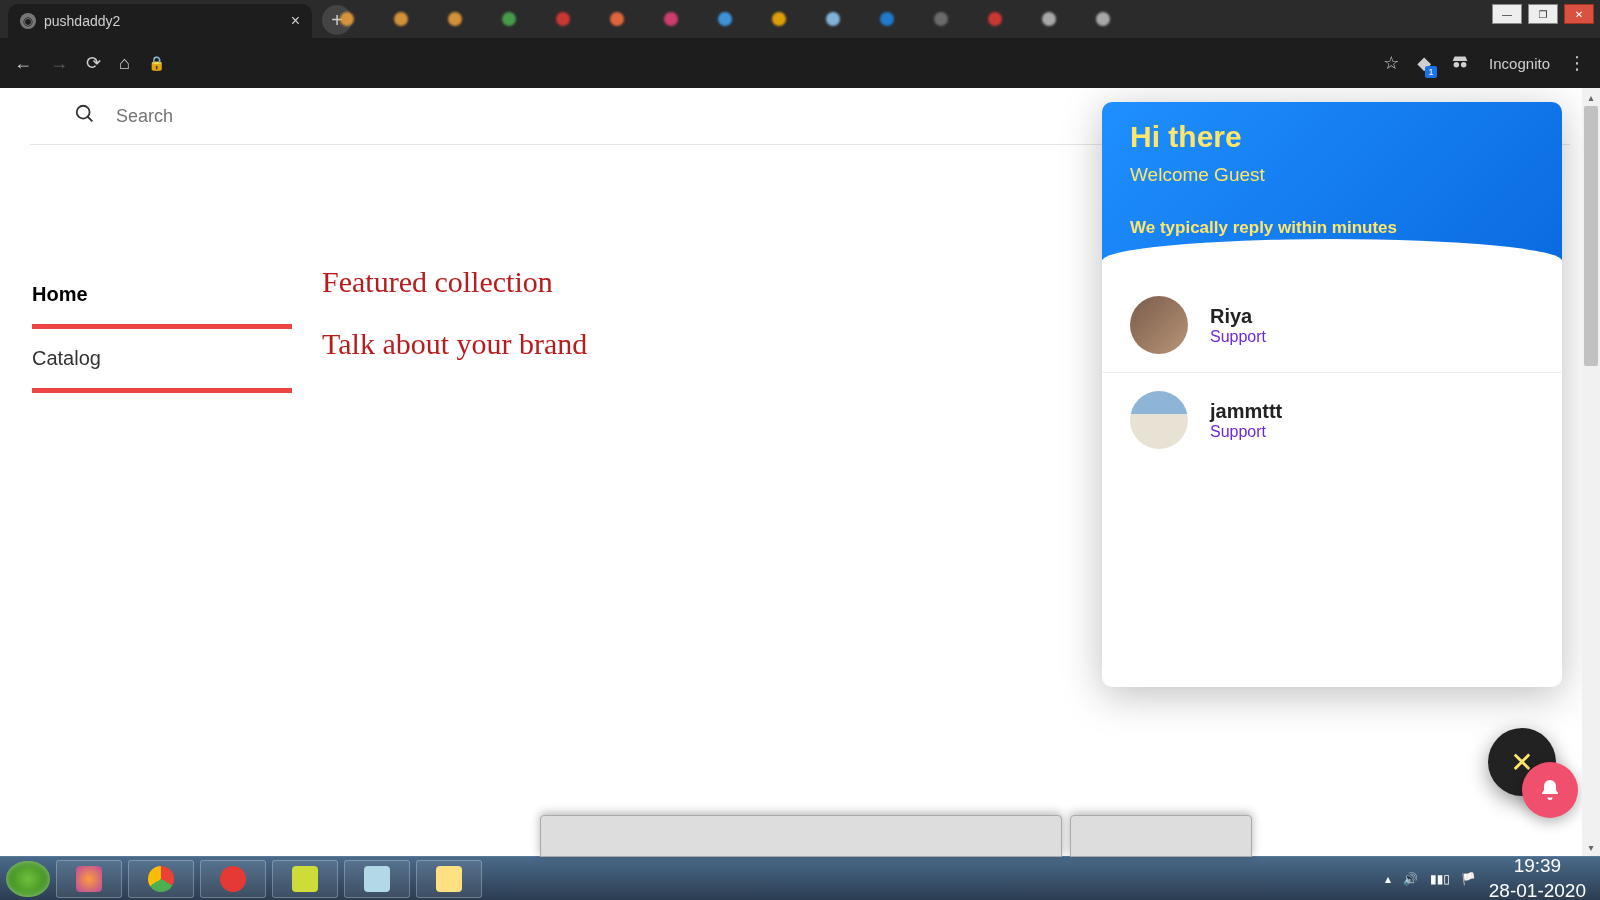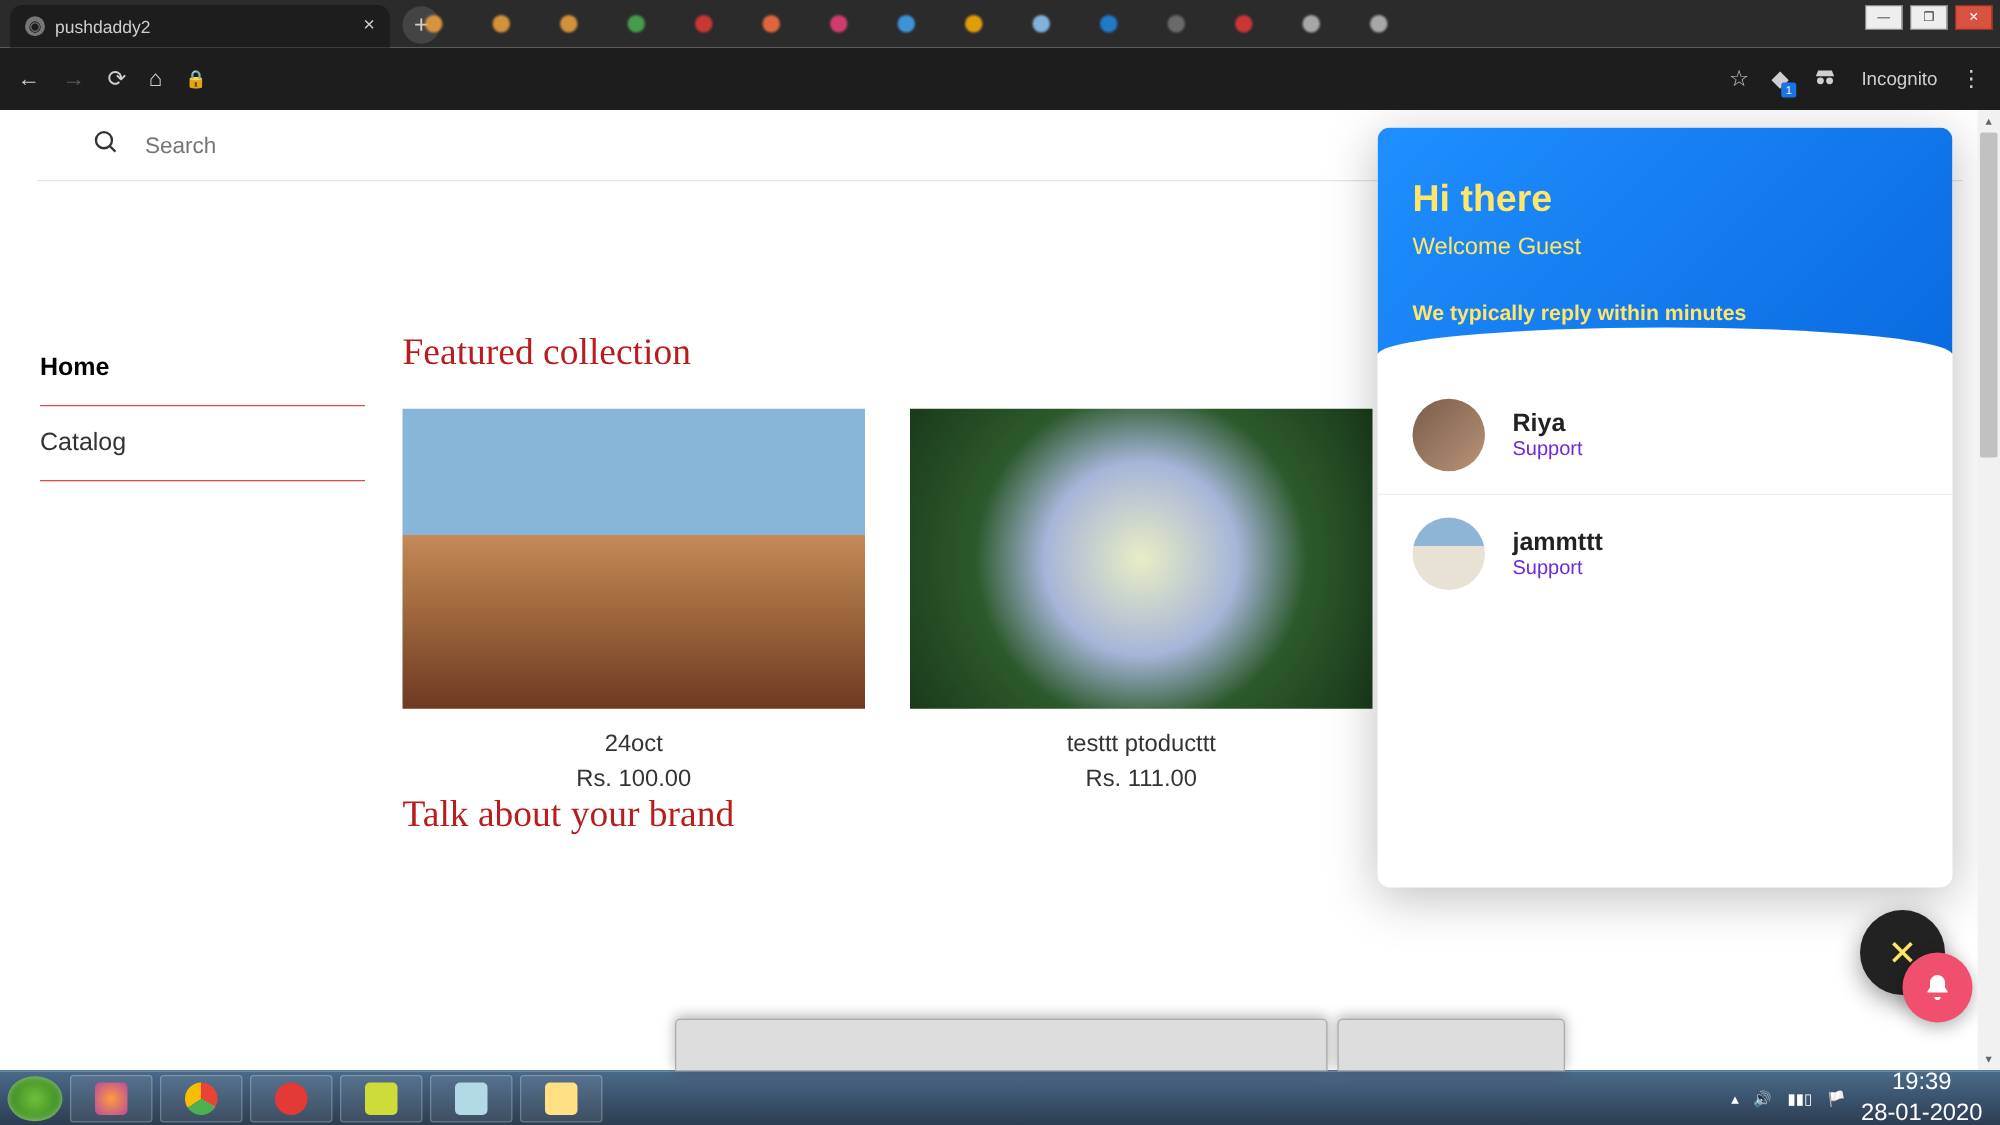--- a/index.html
+++ b/index.html
@@ -21,36 +21,36 @@
   .toolbar .ext-badge{position:relative;}
   .toolbar .ext-badge .b{position:absolute;bottom:-4px;right:-6px;background:#1a73e8;color:#fff;font-size:9px;width:12px;height:12px;border-radius:2px;display:flex;align-items:center;justify-content:center;}
   
   .page{background:#fff;height:calc(900px - 38px - 50px - 44px);position:relative;overflow:hidden;}
   .scrollbar{position:absolute;right:0;top:0;width:18px;height:100%;background:#f1f1f1;}
   .scrollbar .thumb{position:absolute;left:2px;width:14px;background:#c1c1c1;border-radius:2px;}
   .scrollbar .arr{position:absolute;left:0;width:18px;height:18px;display:flex;align-items:center;justify-content:center;font-size:10px;color:#666;}
   .searchbar{height:56px;border-bottom:1px solid #e5e5e5;display:flex;align-items:center;padding:0 0 0 44px;gap:18px;font-size:18px;color:#6b6b6b;margin:0 30px;}
   .content{display:flex;padding:0 0 0 32px;margin-top:120px;}
   .sidenav{width:260px;padding-right:30px;}
-  .sidenav a{display:block;padding:18px 0;border-bottom:1px solid #ef4444;font-size:20px;color:#333;text-decoration:none;}
+  .sidenav a{display:block;padding:18px 0;border-bottom:5px solid #ef4444;font-size:20px;color:#333;text-decoration:none;}
   .sidenav a.active{font-weight:600;color:#000;}
   .main{flex:1;}
   .main h2{font-family:Georgia,'Times New Roman',serif;font-weight:400;font-size:30px;margin:0 0 28px 0;color:#b91c1c;}
   .products{display:flex;gap:36px;}
   .product{width:370px;text-align:center;}
   .product .img{width:100%;height:240px;}
   .p1 .img{background:linear-gradient(to bottom,#87b6d9 0%,#87b6d9 42%,#c48b56 42%,#6e3a20 100%);}
   .p2 .img{background:radial-gradient(circle at 50% 50%,#e8edc5 0%,#a6b5d8 35%,#2c5a2c 60%,#1a3a1a 100%);}
   .p3 .img{background:#bbb;}
   .product .name{margin-top:18px;font-size:19px;color:#333;}
   .product .price{margin-top:6px;font-size:19px;color:#333;}
   .brand{margin-top:70px;}
   
   .chat{position:absolute;top:14px;right:38px;width:460px;background:#fff;border-radius:10px;box-shadow:0 8px 40px rgba(0,0,0,.25);overflow:hidden;}
-  .chat-head{background:linear-gradient(135deg,#1f8fff 0%,#0a6be0 100%);padding:41px 28px 22px 28px;color:#fff;position:relative;}
+  .chat-head{background:linear-gradient(135deg,#1f8fff 0%,#0a6be0 100%);padding:18px 28px 22px 28px;color:#fff;position:relative;}
   .chat-head::after{content:"";position:absolute;bottom:-1px;left:0;right:0;height:22px;background:#fff;border-top-left-radius:50% 22px;border-top-right-radius:50% 22px;}
   .chat-head h3{margin:0 0 10px 0;font-size:30px;font-weight:700;color:#ffe66b;}
   .chat-head .sub{font-size:19px;color:#ffe66b;margin-bottom:32px;font-weight:500;}
   .chat-head .reply{font-size:17px;color:#ffe66b;font-weight:700;position:relative;z-index:1;}
   .chat-body{padding:18px 0 220px 0;}
   .agent{display:flex;align-items:center;gap:22px;padding:18px 28px;border-bottom:1px solid #eee;}
   .agent:last-child{border-bottom:none;}
   .agent .av{width:58px;height:58px;border-radius:50%;background:#888;}
   .agent .av.a1{background:linear-gradient(135deg,#7a5c4a,#b89478);}
   .agent .av.a2{background:linear-gradient(180deg,#8fb5d6 40%,#e8e2d5 40%);}
@@ -133,35 +133,20 @@
     <input type="text" style="border: none; outline: none; font-size: 18px; color: rgb(107, 107, 107); flex: 1 1 0%; background: transparent;" placeholder="Search">
   </div>
 
   <div class="content">
     <div class="sidenav">
       <a href="#" class="active">Home</a>
       <a href="#">Catalog</a>
     </div>
     <div class="main">
       <h2>Featured collection</h2>
-      <div class="products">
-        <div class="product p1">
-          <div class="img"></div>
-          <div class="name">24oct</div>
-          <div class="price">Rs. 100.00</div>
-        </div>
-        <div class="product p2">
-          <div class="img"></div>
-          <div class="name">testtt ptoducttt</div>
-          <div class="price">Rs. 111.00</div>
-        </div>
-        <div class="product p3" style="width:80px;overflow:hidden">
-          <div class="img"></div>
-        </div>
-      </div>
       <h2 class="brand">Talk about your brand</h2>
     </div>
   </div>
 
   <div class="chat">
     <div class="chat-head">
       <h3>Hi there</h3>
       <div class="sub">Welcome Guest</div>
       <div class="reply">We typically reply within minutes</div>
     </div>

